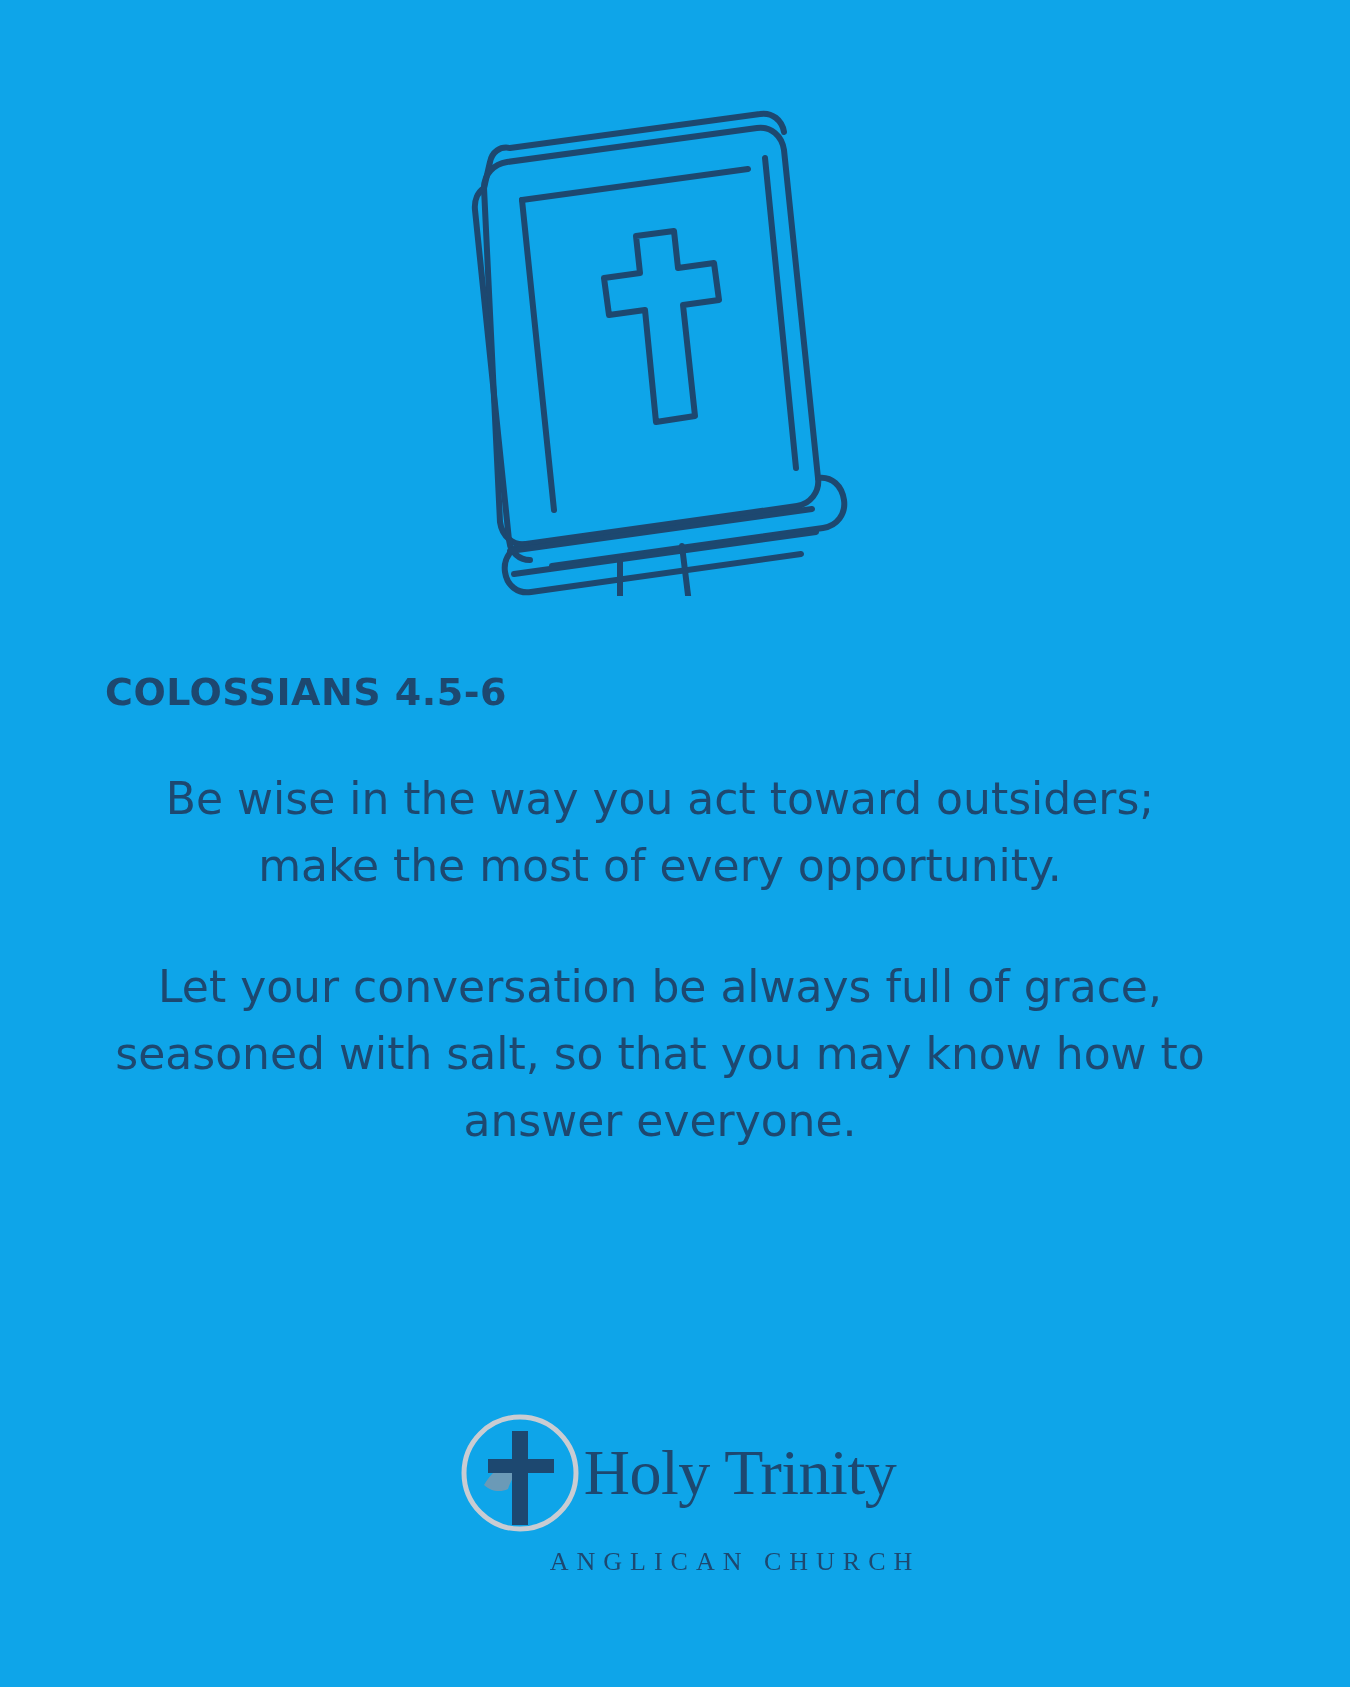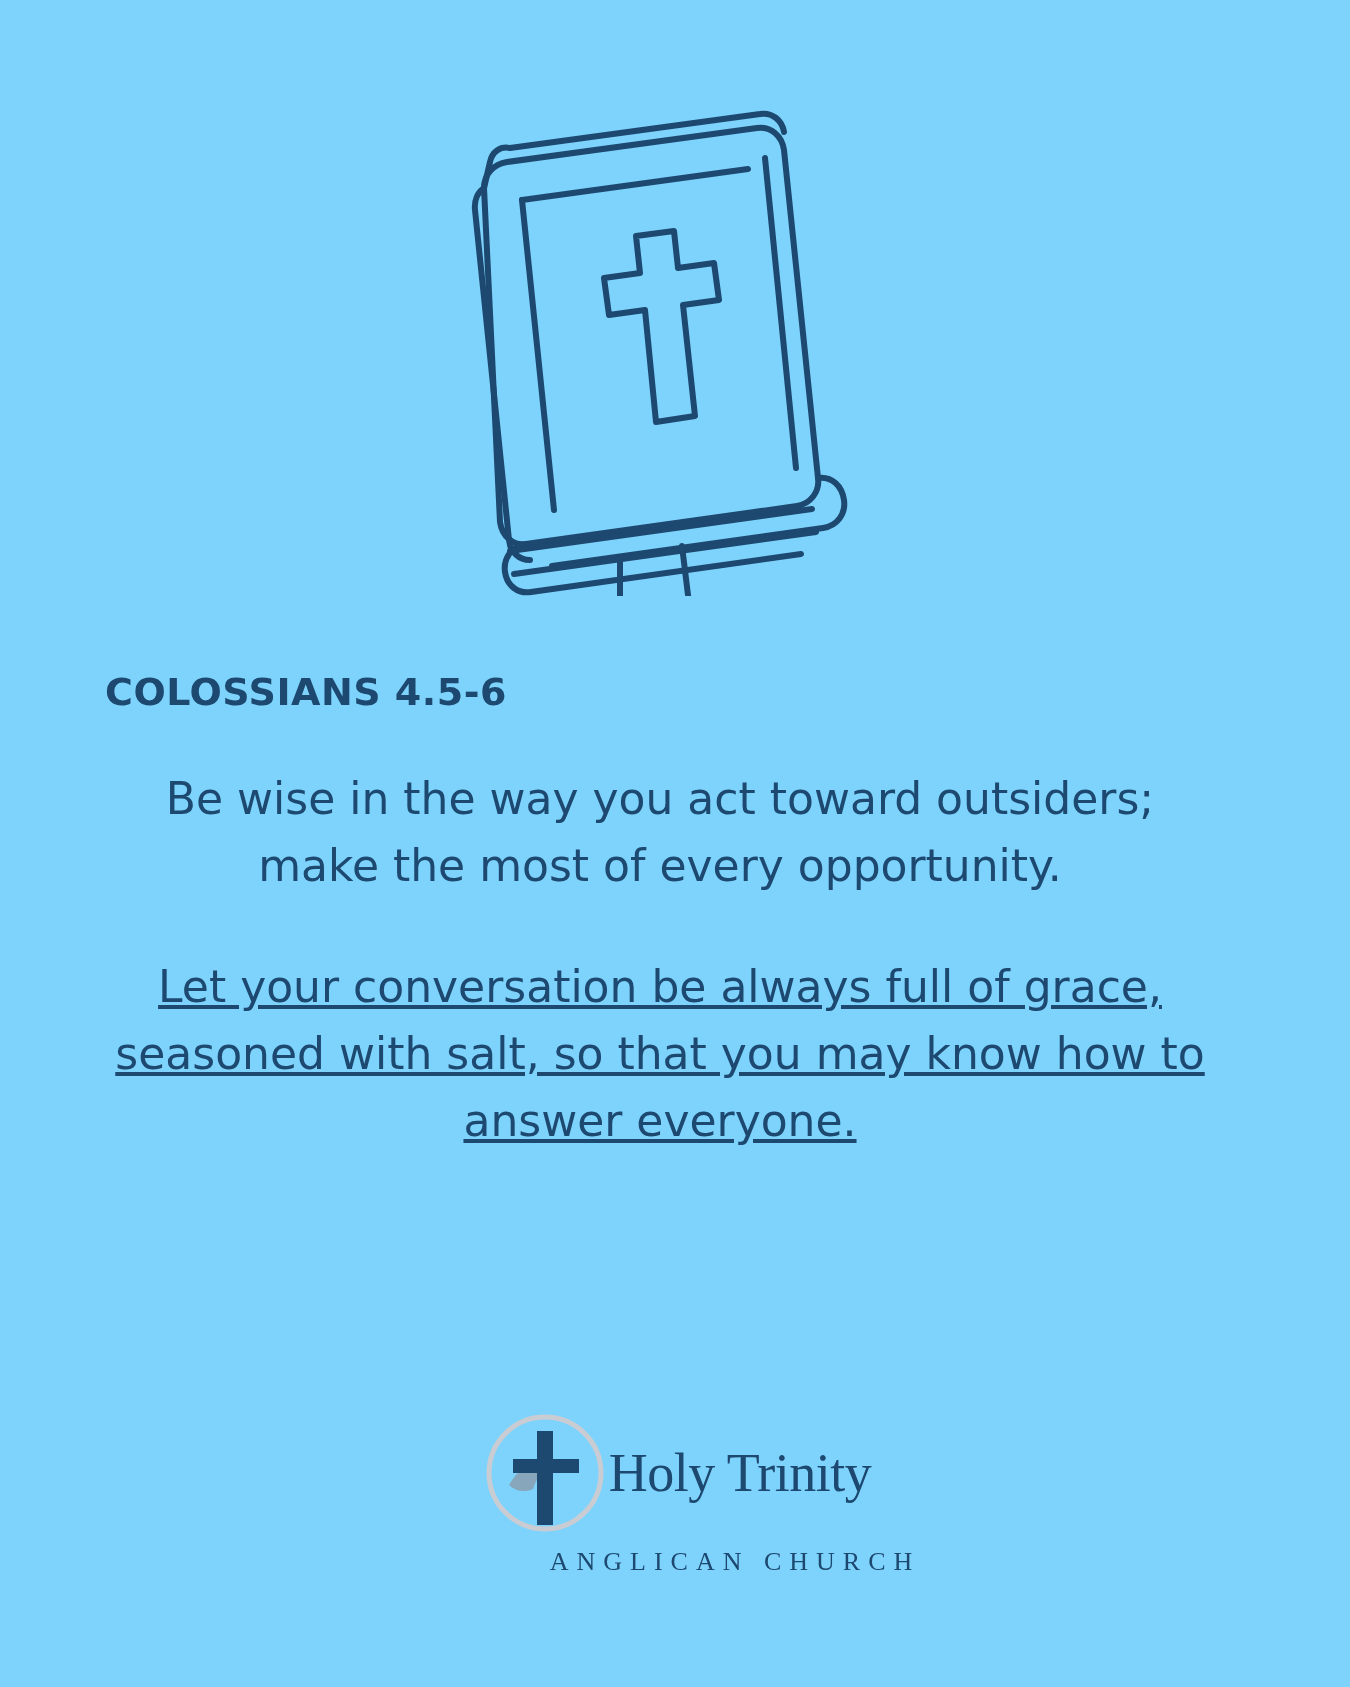--- a/index.html
+++ b/index.html
@@ -12,21 +12,21 @@
     height: 1687px;
     font-family: "Liberation Sans", sans-serif;
     color: #1d4870;
     overflow: hidden;
     position: relative;
   }
   .page {
     width: 1350px;
     height: 1687px;
     position: relative;
-    background: #7dd3fc;
+    background: #0ea5e9;
     display: flex;
     flex-direction: column;
     align-items: center;
   }
 
   
   .bible-wrap {
     margin-top: 96px;
     width: 430px;
     height: 500px;
@@ -60,21 +60,20 @@
     line-height: 1.52;
     color: #1d4870;
     margin: 0 0 54px 0;
     font-family: "DejaVu Sans", sans-serif;
     font-weight: 400;
     max-width: 1110px;
     text-align: center;
   }
   .verse-para:last-child {
     margin-bottom: 0;
-    text-decoration: underline;
   }
 
   
   .logo-area {
     position: absolute;
     left: 0;
     right: 0;
     bottom: 110px;
     display: flex;
     flex-direction: column;
@@ -93,21 +92,21 @@
     flex: none;
     margin-right: -6px;
   }
   .logo-mark svg {
     width: 100%;
     height: 100%;
     display: block;
   }
   .logo-wordmark {
     font-family: "Liberation Serif", serif;
-    font-size: 54px;
+    font-size: 64px;
     line-height: 1;
     color: #1d4870;
     letter-spacing: -0.5px;
     white-space: nowrap;
   }
   .logo-sub {
     font-family: "Liberation Serif", serif;
     font-size: 26px;
     letter-spacing: 8px;
     color: #1d4870;

